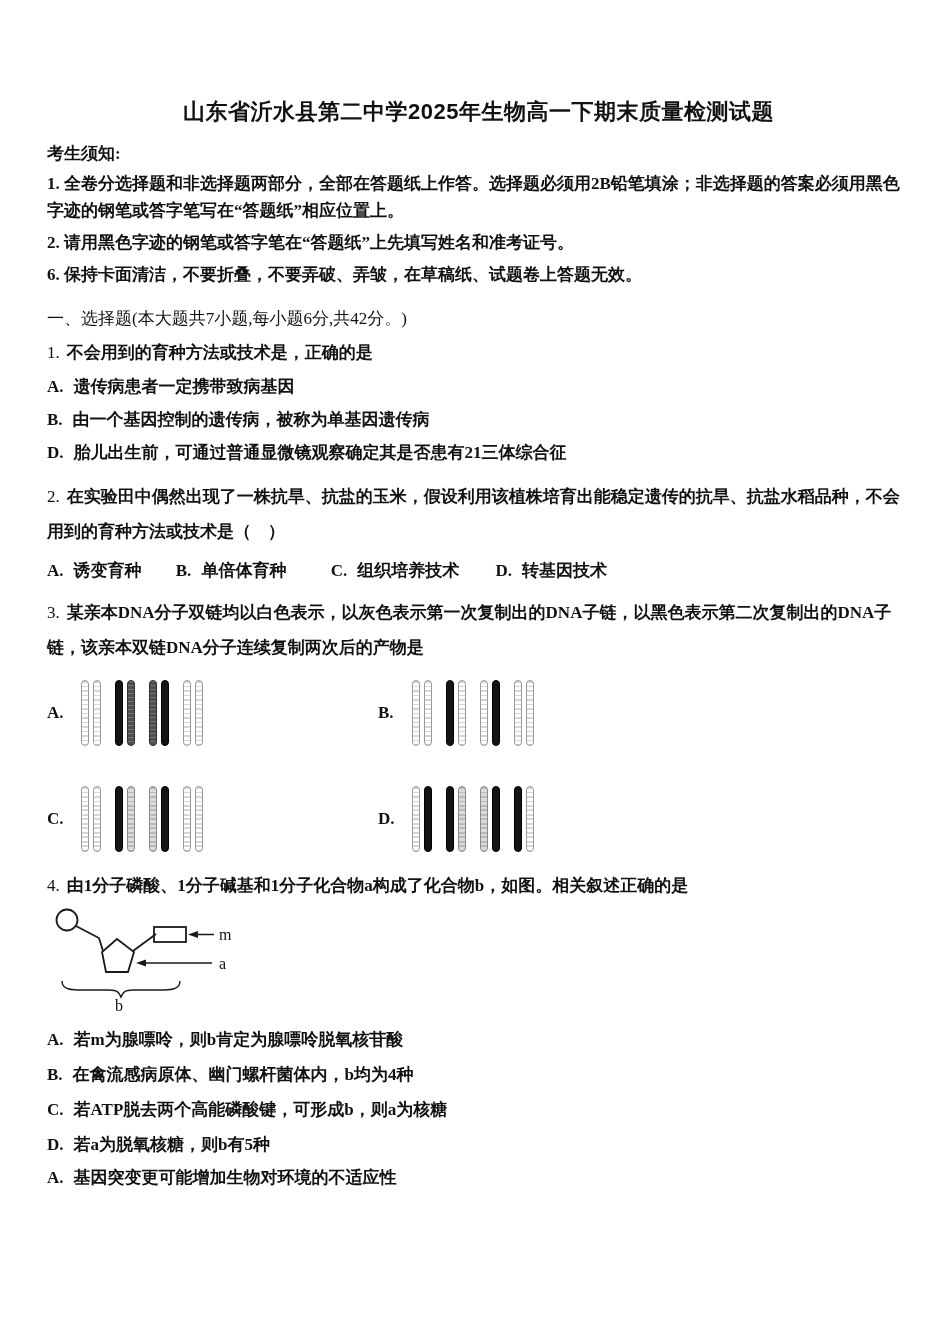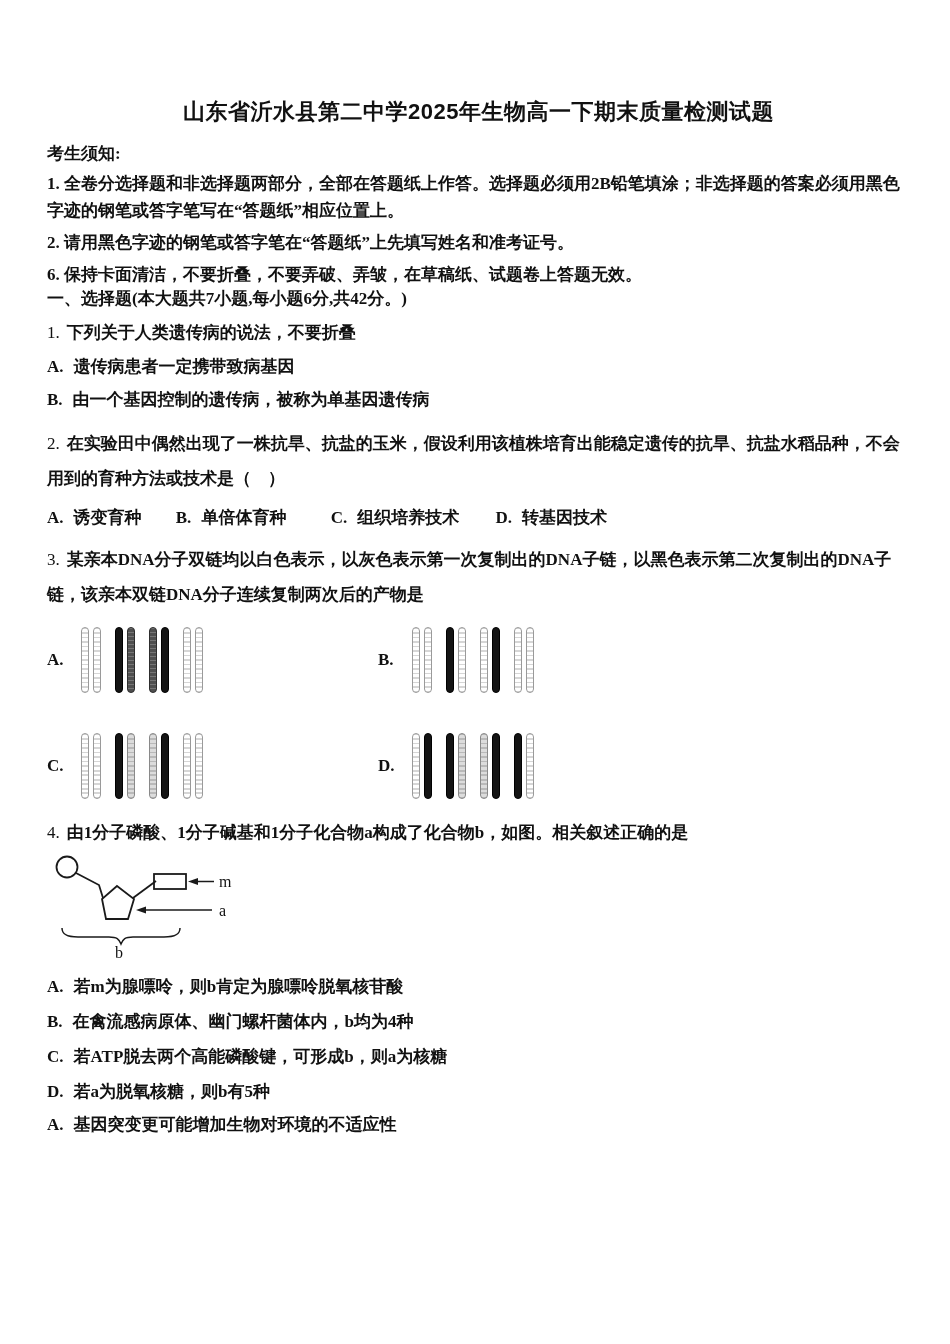--- a/index.html
+++ b/index.html
@@ -12,21 +12,21 @@
 
   .title {
     margin:96px 0 0 0; text-align:center;
     font-family:"Liberation Sans","DejaVu Sans",sans-serif;
     font-size:22px; font-weight:700; line-height:32px; letter-spacing:.5px;
   }
 
   .notice-heading { margin-top:15px; line-height:22px; font-weight:600; }
   .notice-item { margin:5px 0 0 0; line-height:27px; font-weight:600; }
 
-  .section-header { line-height:22px; font-weight:700; }
+  .section-header { margin-top:20px; line-height:22px; font-weight:400; }
 
   .stem { margin-top:12px; line-height:22px; font-weight:600; }
   .stem-multi { line-height:35px; }
   .qnum { font-weight:400; margin-right:7px; }
 
   .opt { margin-top:12px; line-height:21px; font-weight:600; }
   .olabel { font-weight:700; margin-right:10px; }
 
   .q2opts { margin-top:11px; line-height:21px; font-weight:600; white-space:nowrap; }
   .q2opts .optitem:nth-child(2){ margin-left:30px; }
@@ -68,23 +68,24 @@
 
   <h1 class="title">山东省沂水县第二中学2025年生物高一下期末质量检测试题</h1>
 
   <div class="notice-heading">考生须知:</div>
   <p class="notice-item">1. 全卷分选择题和非选择题两部分，全部在答题纸上作答。选择题必须用2B铅笔填涂；非选择题的答案必须用黑色字迹的钢笔或答字笔写在“答题纸”相应位置上。</p>
   <p class="notice-item">2. 请用黑色字迹的钢笔或答字笔在“答题纸”上先填写姓名和准考证号。</p>
   <p class="notice-item">6. 保持卡面清洁，不要折叠，不要弄破、弄皱，在草稿纸、试题卷上答题无效。</p>
 
   <div class="section-header">一、选择题(本大题共7小题,每小题6分,共42分。)</div>
 
-  <div class="stem"><span class="qnum">1.</span><span>下列关于人类遗传病的说法，不要折叠</span></div>
+  <div class="stem"><span class="qnum">1.</span><span>不会用到的育种方法或技术是，正确的是</span></div>
   <div class="opt"><span class="olabel">A.</span><span>遗传病患者一定携带致病基因</span></div>
   <div class="opt"><span class="olabel">B.</span><span>由一个基因控制的遗传病，被称为单基因遗传病</span></div>
+  <div class="opt"><span class="olabel">D.</span><span>胎儿出生前，可通过普通显微镜观察确定其是否患有21三体综合征</span></div>
 
   <div class="stem stem-multi" style="margin-top:16px"><span class="qnum">2.</span><span>在实验田中偶然出现了一株抗旱、抗盐的玉米，假设利用该植株培育出能稳定遗传的抗旱、抗盐水稻品种，不会用到的育种方法或技术是（　）</span></div>
   <div class="q2opts">
     <span class="optitem"><span class="olabel">A.</span><span>诱变育种</span></span>
     <span class="optitem"><span class="olabel">B.</span><span>单倍体育种</span></span>
     <span class="optitem"><span class="olabel">C.</span><span>组织培养技术</span></span>
     <span class="optitem"><span class="olabel">D.</span><span>转基因技术</span></span>
   </div>
 
   <div class="stem stem-multi" style="margin-top:14px"><span class="qnum">3.</span><span>某亲本DNA分子双链均以白色表示，以灰色表示第一次复制出的DNA子链，以黑色表示第二次复制出的DNA子链，该亲本双链DNA分子连续复制两次后的产物是</span></div>

